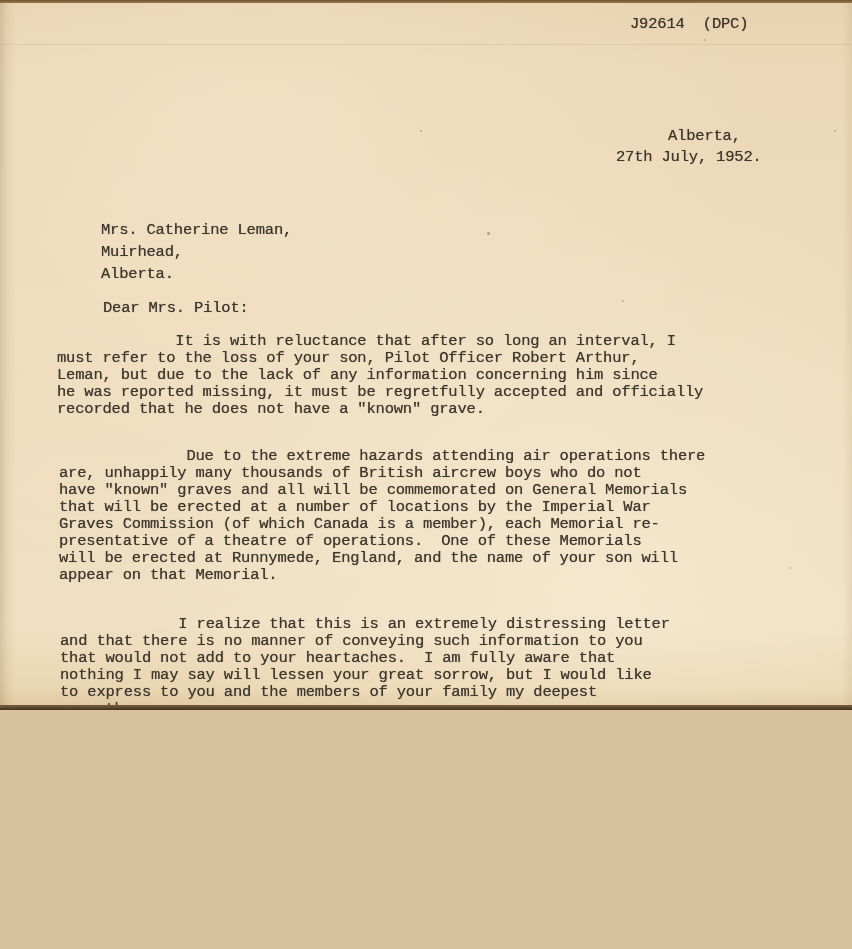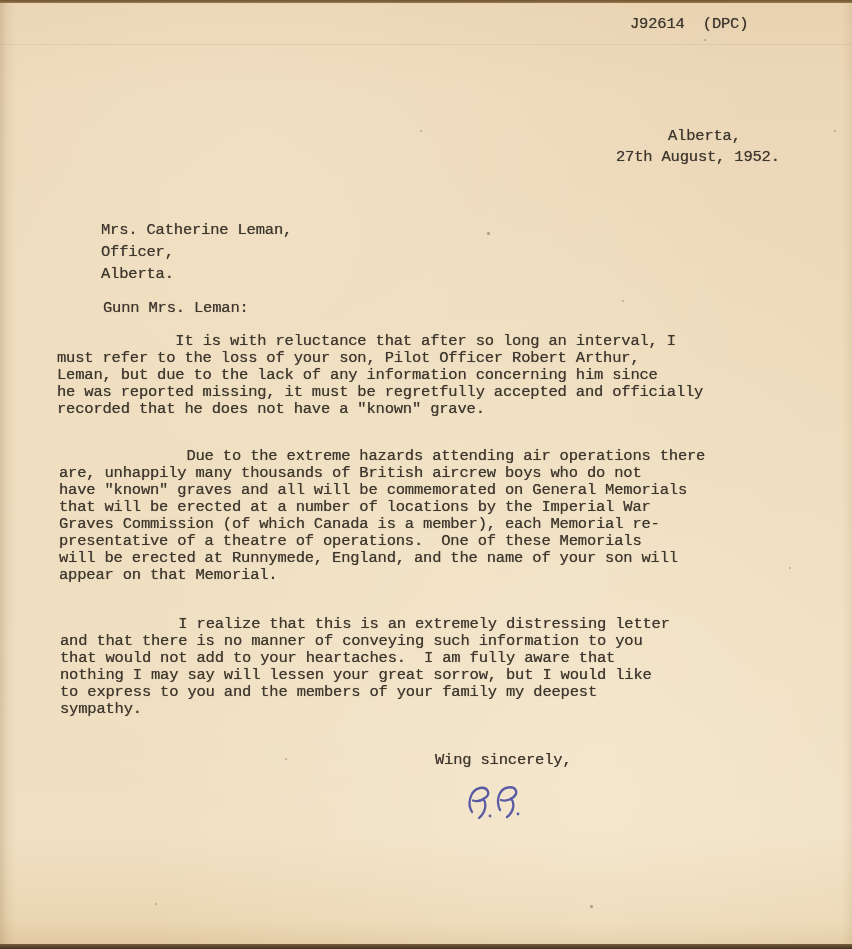--- a/index.html
+++ b/index.html
@@ -1,18 +1,18 @@
 <!DOCTYPE html>
 <html><head>
 <meta charset="utf-8">
 <style>
   html,body{margin:0;padding:0;background:#d8c39f;}
   .page{
     position:relative;
-    width:852px;height:949px;
+    width:852px;height:710px;
     margin:0 auto;
     overflow:hidden;
     background:
       linear-gradient(90deg, rgba(130,95,55,.22) 0px, rgba(130,95,55,.08) 7px, rgba(130,95,55,0) 16px),
       linear-gradient(270deg, rgba(130,95,55,.10) 0px, rgba(130,95,55,0) 10px),
       radial-gradient(ellipse at 30% 20%, rgba(255,245,225,.25), rgba(255,245,225,0) 60%),
       radial-gradient(ellipse at 70% 80%, rgba(255,248,230,.30), rgba(255,248,230,0) 55%),
       linear-gradient(180deg, #e8d2b0 0%, #ecd8b8 10%, #eddbbb 45%, #f0e0c3 88%, #ead6b2 97%, #dfc69e 100%);
     font-family:"Liberation Mono","DejaVu Sans Mono",monospace;
     color:#3e372e;
@@ -51,27 +51,27 @@
 
 <div class="page">
 
   <div class="edge-top"></div>
   <div class="crease"></div>
 
   <div class="abs ink head-line" style="left:630px;top:14px;">J92614  (DPC)</div>
 
   <div class="abs ink head-line" style="left:668px;top:126px;">Alberta,</div>
 
-  <div class="abs ink head-line" style="left:616px;top:147px;">27th August, 1952.</div>
+  <div class="abs ink head-line" style="left:616px;top:147px;">27th July, 1952.</div>
 
   <div class="abs ink recipient" style="left:101px;top:219px;">Mrs. Catherine Leman,
-Officer,
+Muirhead,
 Alberta.</div>
 
-  <div class="abs ink head-line" style="left:103px;top:298px;">Gunn Mrs. Leman:</div>
+  <div class="abs ink head-line" style="left:103px;top:298px;">Dear Mrs. Pilot:</div>
 
   <div class="abs ink body-par" style="left:57px;top:333px;">             It is with reluctance that after so long an interval, I
 must refer to the loss of your son, Pilot Officer Robert Arthur,
 Leman, but due to the lack of any information concerning him since
 he was reported missing, it must be regretfully accepted and officially
 recorded that he does not have a "known" grave.</div>
 
   <div class="abs ink body-par" style="left:59px;top:448px;">              Due to the extreme hazards attending air operations there
 are, unhappily many thousands of British aircrew boys who do not
 have "known" graves and all will be commemorated on General Memorials

